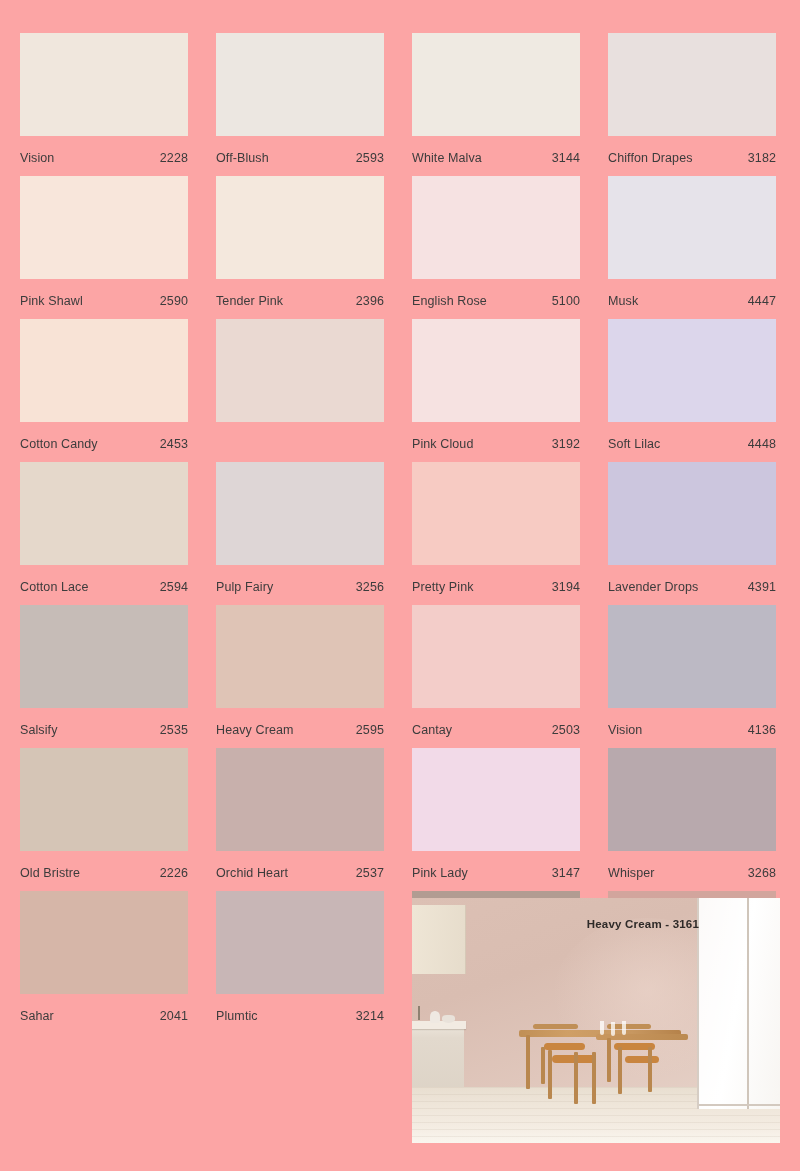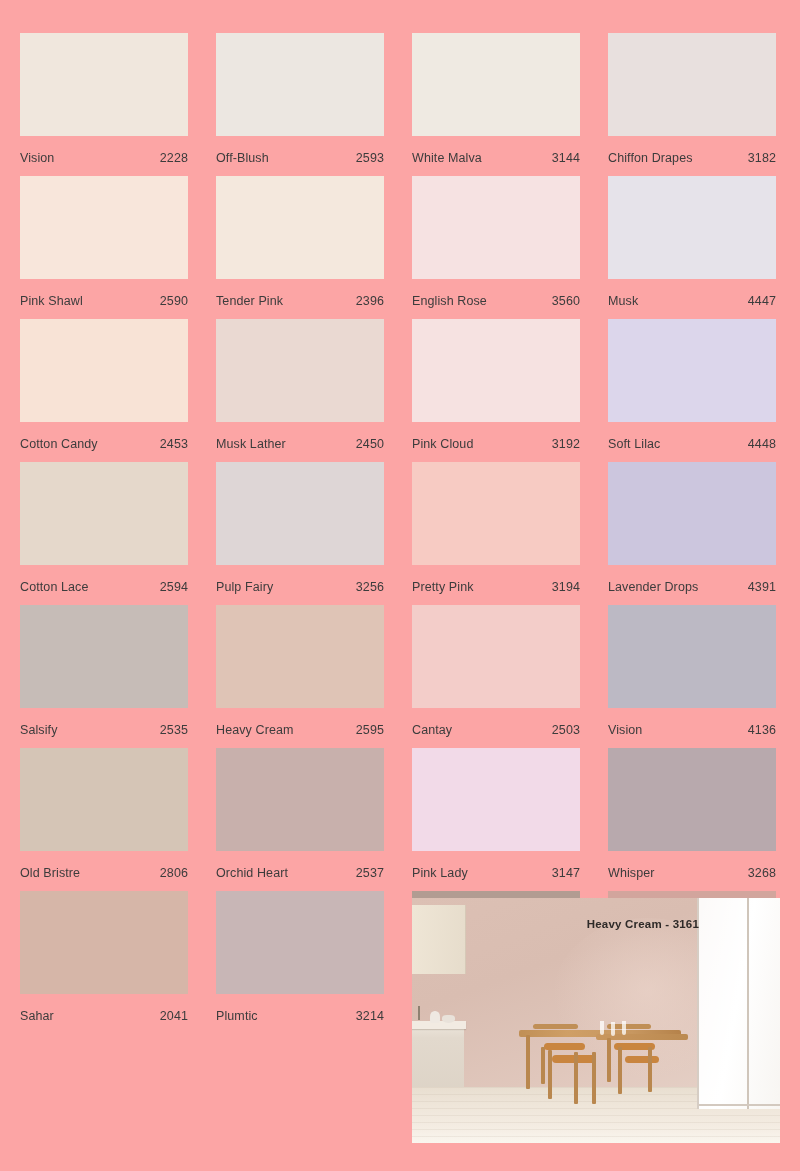--- a/index.html
+++ b/index.html
@@ -306,43 +306,39 @@
         <div class="swatch-chip" style="background: rgb(244, 232, 221);"></div>
         <div class="swatch-meta">
           <span class="swatch-name">Tender Pink</span>
           <span class="swatch-code">2396</span>
         </div>
       </div>
       <div class="swatch-cell">
         <div class="swatch-chip" style="background: rgb(246, 226, 226);"></div>
         <div class="swatch-meta">
           <span class="swatch-name">English Rose</span>
-          <span class="swatch-code">3560</span>
+          <span class="swatch-code">5100</span>
         </div>
       </div>
       <div class="swatch-cell">
         <div class="swatch-chip" style="background: rgb(230, 227, 234);"></div>
         <div class="swatch-meta">
           <span class="swatch-name">Musk</span>
           <span class="swatch-code">4447</span>
         </div>
       </div>
       <div class="swatch-cell">
         <div class="swatch-chip" style="background: rgb(248, 227, 214);"></div>
         <div class="swatch-meta">
           <span class="swatch-name">Cotton Candy</span>
           <span class="swatch-code">2453</span>
         </div>
       </div>
       <div class="swatch-cell">
         <div class="swatch-chip" style="background: rgb(234, 217, 210);"></div>
-        <div class="swatch-meta">
-          <span class="swatch-name">Musk Lather</span>
-          <span class="swatch-code">2450</span>
-        </div>
       </div>
       <div class="swatch-cell">
         <div class="swatch-chip" style="background: rgb(246, 226, 225);"></div>
         <div class="swatch-meta">
           <span class="swatch-name">Pink Cloud</span>
           <span class="swatch-code">3192</span>
         </div>
       </div>
       <div class="swatch-cell">
         <div class="swatch-chip" style="background: rgb(220, 214, 235);"></div>
@@ -404,21 +400,21 @@
         <div class="swatch-chip" style="background: rgb(188, 185, 196);"></div>
         <div class="swatch-meta">
           <span class="swatch-name">Vision</span>
           <span class="swatch-code">4136</span>
         </div>
       </div>
       <div class="swatch-cell">
         <div class="swatch-chip" style="background: rgb(213, 197, 182);"></div>
         <div class="swatch-meta">
           <span class="swatch-name">Old Bristre</span>
-          <span class="swatch-code">2806</span>
+          <span class="swatch-code">2226</span>
         </div>
       </div>
       <div class="swatch-cell">
         <div class="swatch-chip" style="background: rgb(200, 176, 172);"></div>
         <div class="swatch-meta">
           <span class="swatch-name">Orchid Heart</span>
           <span class="swatch-code">2537</span>
         </div>
       </div>
       <div class="swatch-cell">

